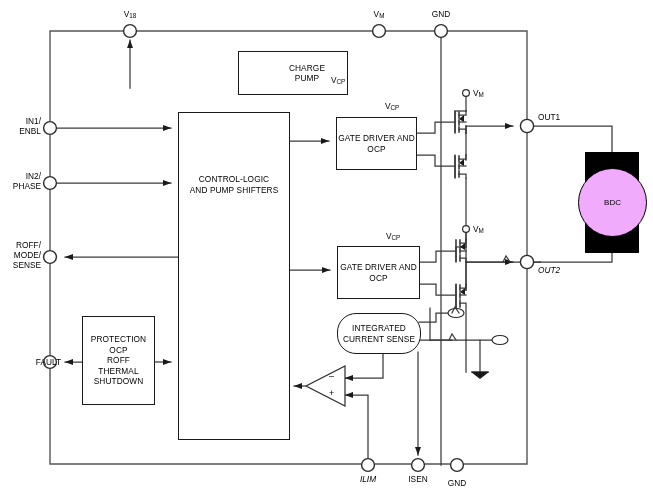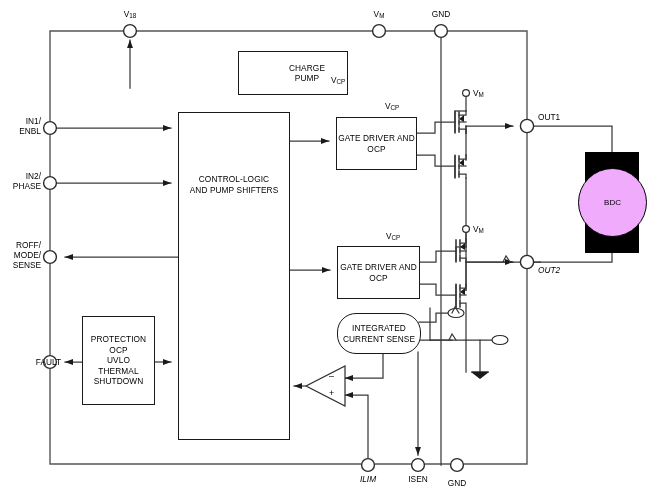--- a/index.html
+++ b/index.html
@@ -183,21 +183,21 @@
   </div>
 
   <div class="blk" style="left:178px;top:112px;width:112px;height:328px;flex-direction:column;justify-content:flex-start;padding-top:61px;box-sizing:border-box;">
     <span>CONTROL-LOGIC</span>
     <span>AND PUMP SHIFTERS</span>
   </div>
 
   <div class="blk" style="left:82px;top:316px;width:71px;height:87px;flex-direction:column;">
     <span>PROTECTION</span>
     <span>OCP</span>
-    <span>UVLO</span>
+    <span>ROFF</span>
     <span>THERMAL</span>
     <span>SHUTDOWN</span>
   </div>
 
 
   <div class="blk" style="left:336px;top:117px;width:79px;height:51px;flex-direction:column;">
     <span>GATE DRIVER AND</span>
     <span>OCP</span>
   </div>
 

